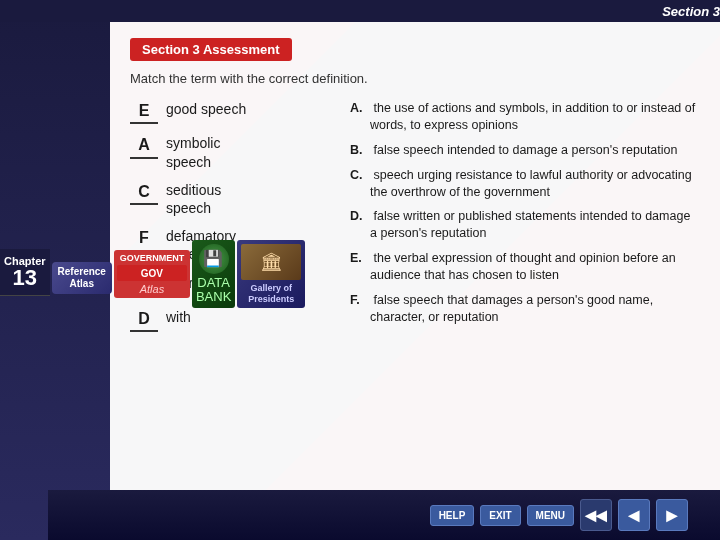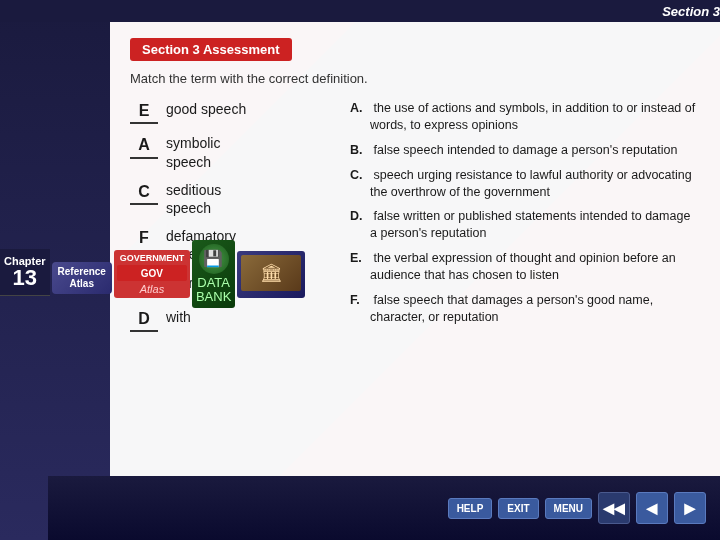--- a/index.html
+++ b/index.html
@@ -272,27 +272,27 @@
     .def-text {
       flex: 1;
     }
 
     
     .bottom-toolbar {
       position: absolute;
       bottom: 0;
       left: 0;
       right: 0;
-      height: 64px;
+      height: 50px;
       background: linear-gradient(180deg, #1a1a3e, #0a0a2e);
       z-index: 10;
       display: flex;
       align-items: center;
       justify-content: flex-end;
-      padding: 0 14px;
+      padding: 0 32px;
       gap: 6px;
       margin-left: 48px;
     }
 
     .toolbar-btn {
       background: #3a5a9e;
       color: white;
       font-size: 10px;
       font-weight: bold;
       padding: 4px 8px;
@@ -360,20 +360,21 @@
     <div class="databank-icon">
       <span style="color:white; font-size:16px;">💾</span>
     </div>
     <div class="databank-text">DATA<br>BANK</div>
   </div>
 
   <div class="gallery-box" style="margin-top:4px;">
     <div style="width:60px; height:36px; background: linear-gradient(135deg, #8a6a3a, #5a3a1a); margin: 0 auto 3px; border-radius:2px; display:flex; align-items:center; justify-content:center;">
       <span style="color:#ffddaa; font-size:18px;">🏛</span>
     </div>
+    <div class="gallery-text">Gallery of<br>Presidents</div>
   </div>
 </div>
 
 <div class="main-content">
   
   <div class="assessment-banner">Section 3 Assessment</div>
 
   
 
   

